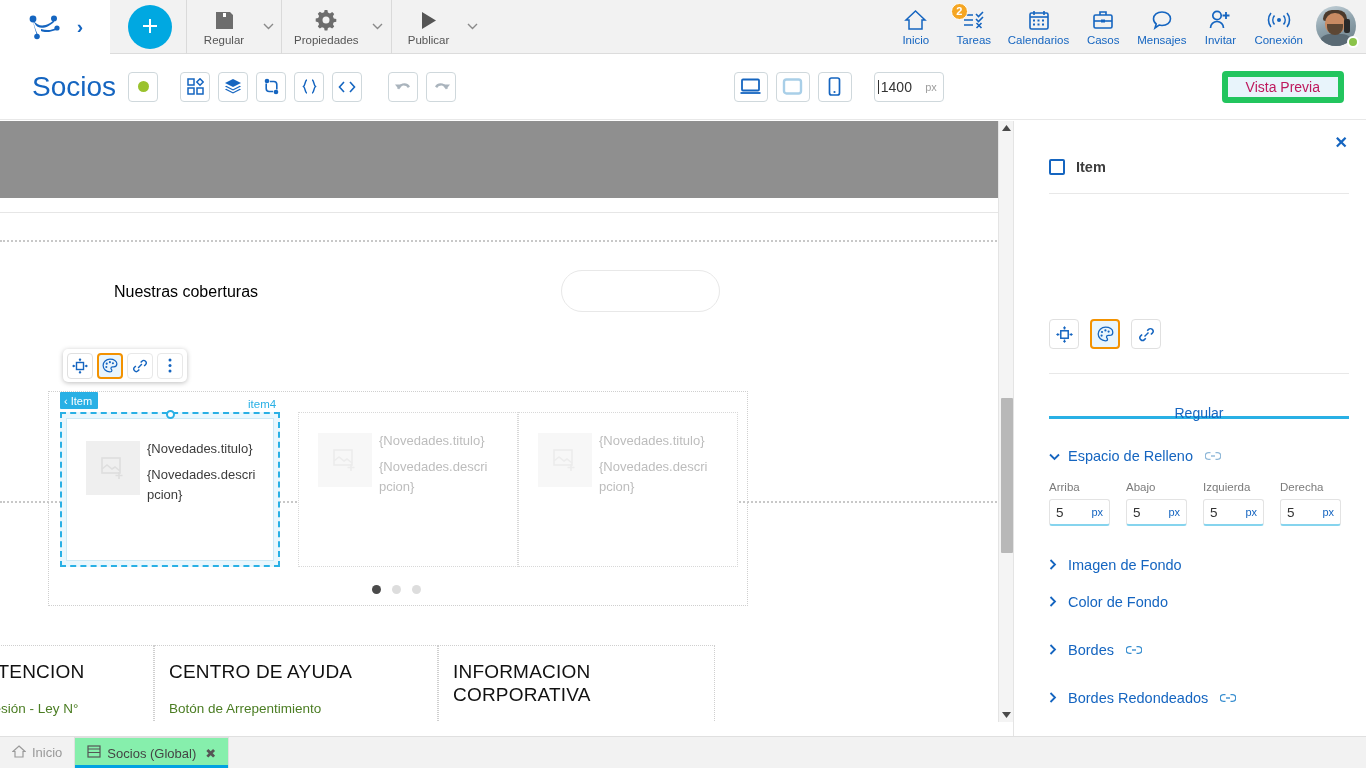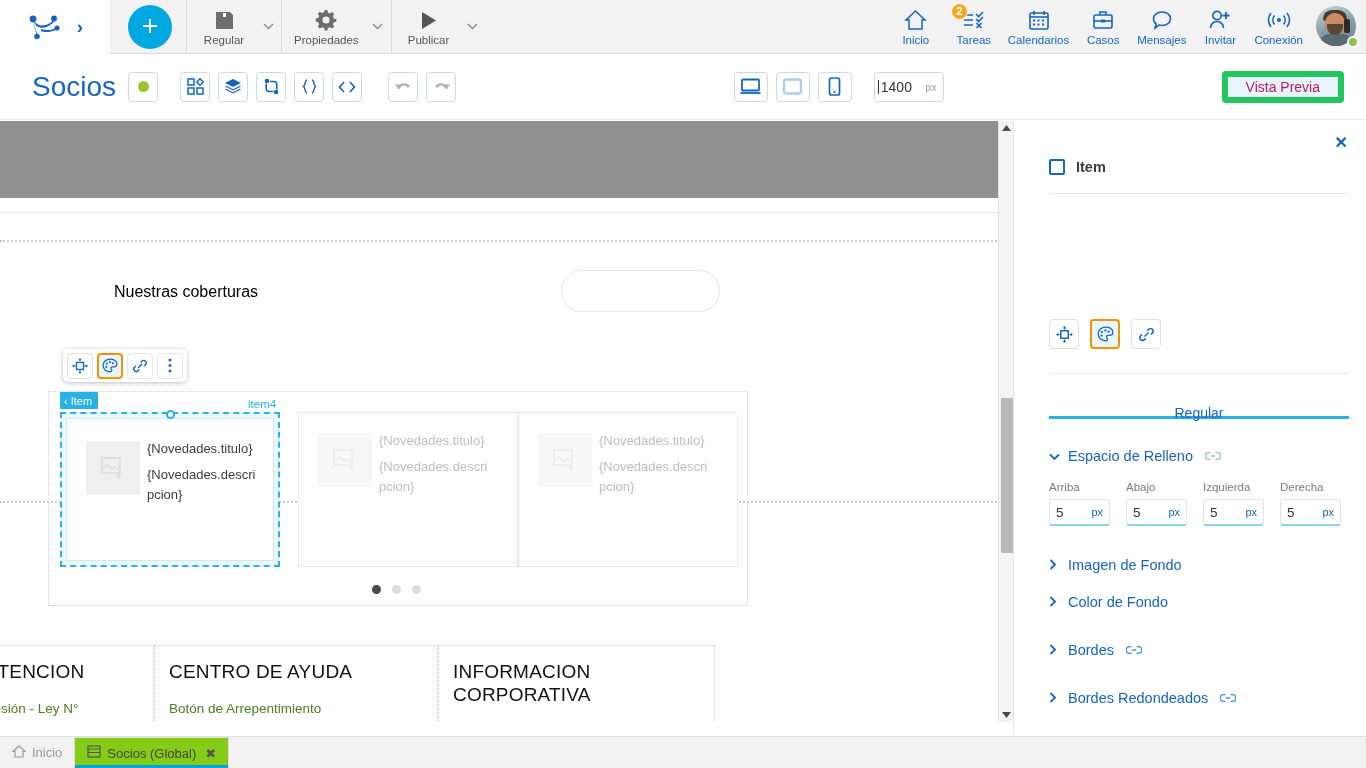--- a/index.html
+++ b/index.html
@@ -324,21 +324,21 @@
     position: absolute; left: 0; top: 736px; width: 1366px; height: 32px;
     background: #f2f2f2; display: flex; align-items: flex-end;
     border-top: 1px solid #e0e0e0;
   }
   .tbtab {
     height: 31px; display: flex; align-items: center; gap: 6px;
     padding: 0 12px; font-size: 13px; cursor: pointer; position: relative;
   }
   #tb-inicio { color: #999; background: transparent; }
   #tb-socios {
-    background: #84cc16; color: #444; border-left: 1px solid #e0e0e0;
+    background: #86efac; color: #444; border-left: 1px solid #e0e0e0;
     border-right: 1px solid #e0e0e0; border-top: 1px solid #e0e0e0;
   }
   #tb-socios::after {
     content: ""; position: absolute; left: 0; bottom: -1px; width: 100%; height: 4px;
     background: #00a2e1;
   }
   .tb-x { font-size: 13px; color: #555; margin-left: 3px; cursor: pointer; }
 </style>
 </head>
 <body>

